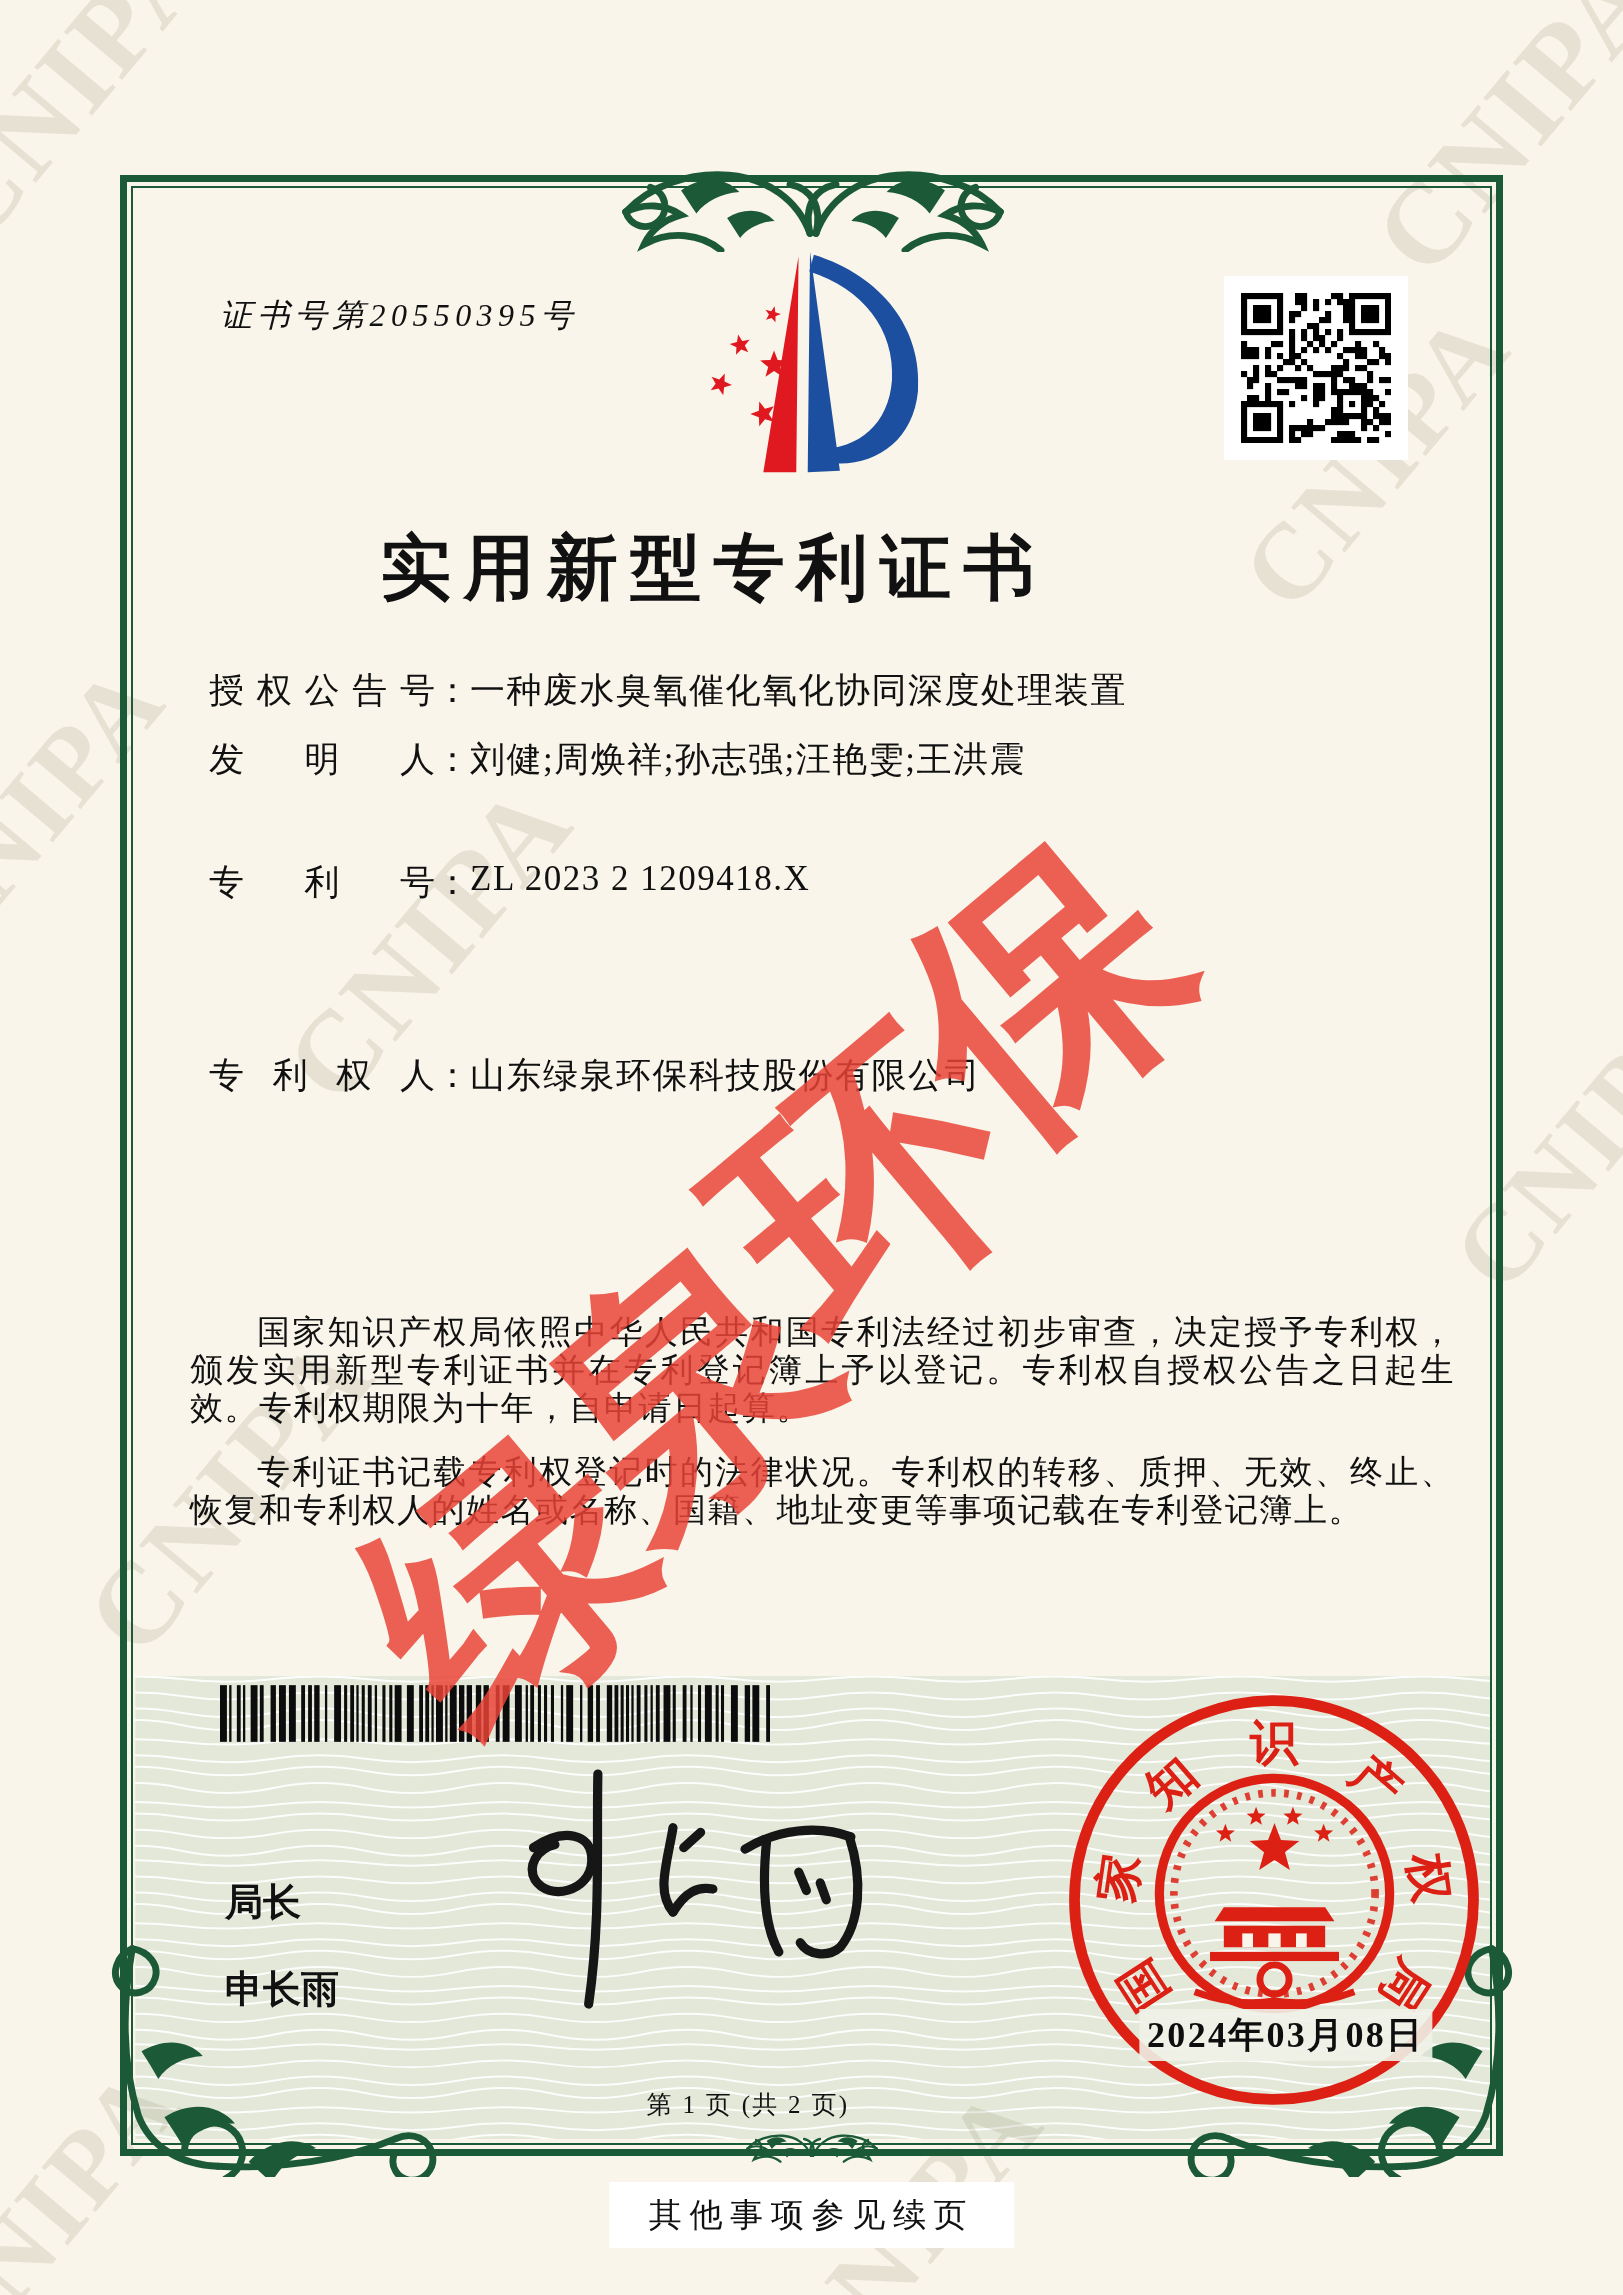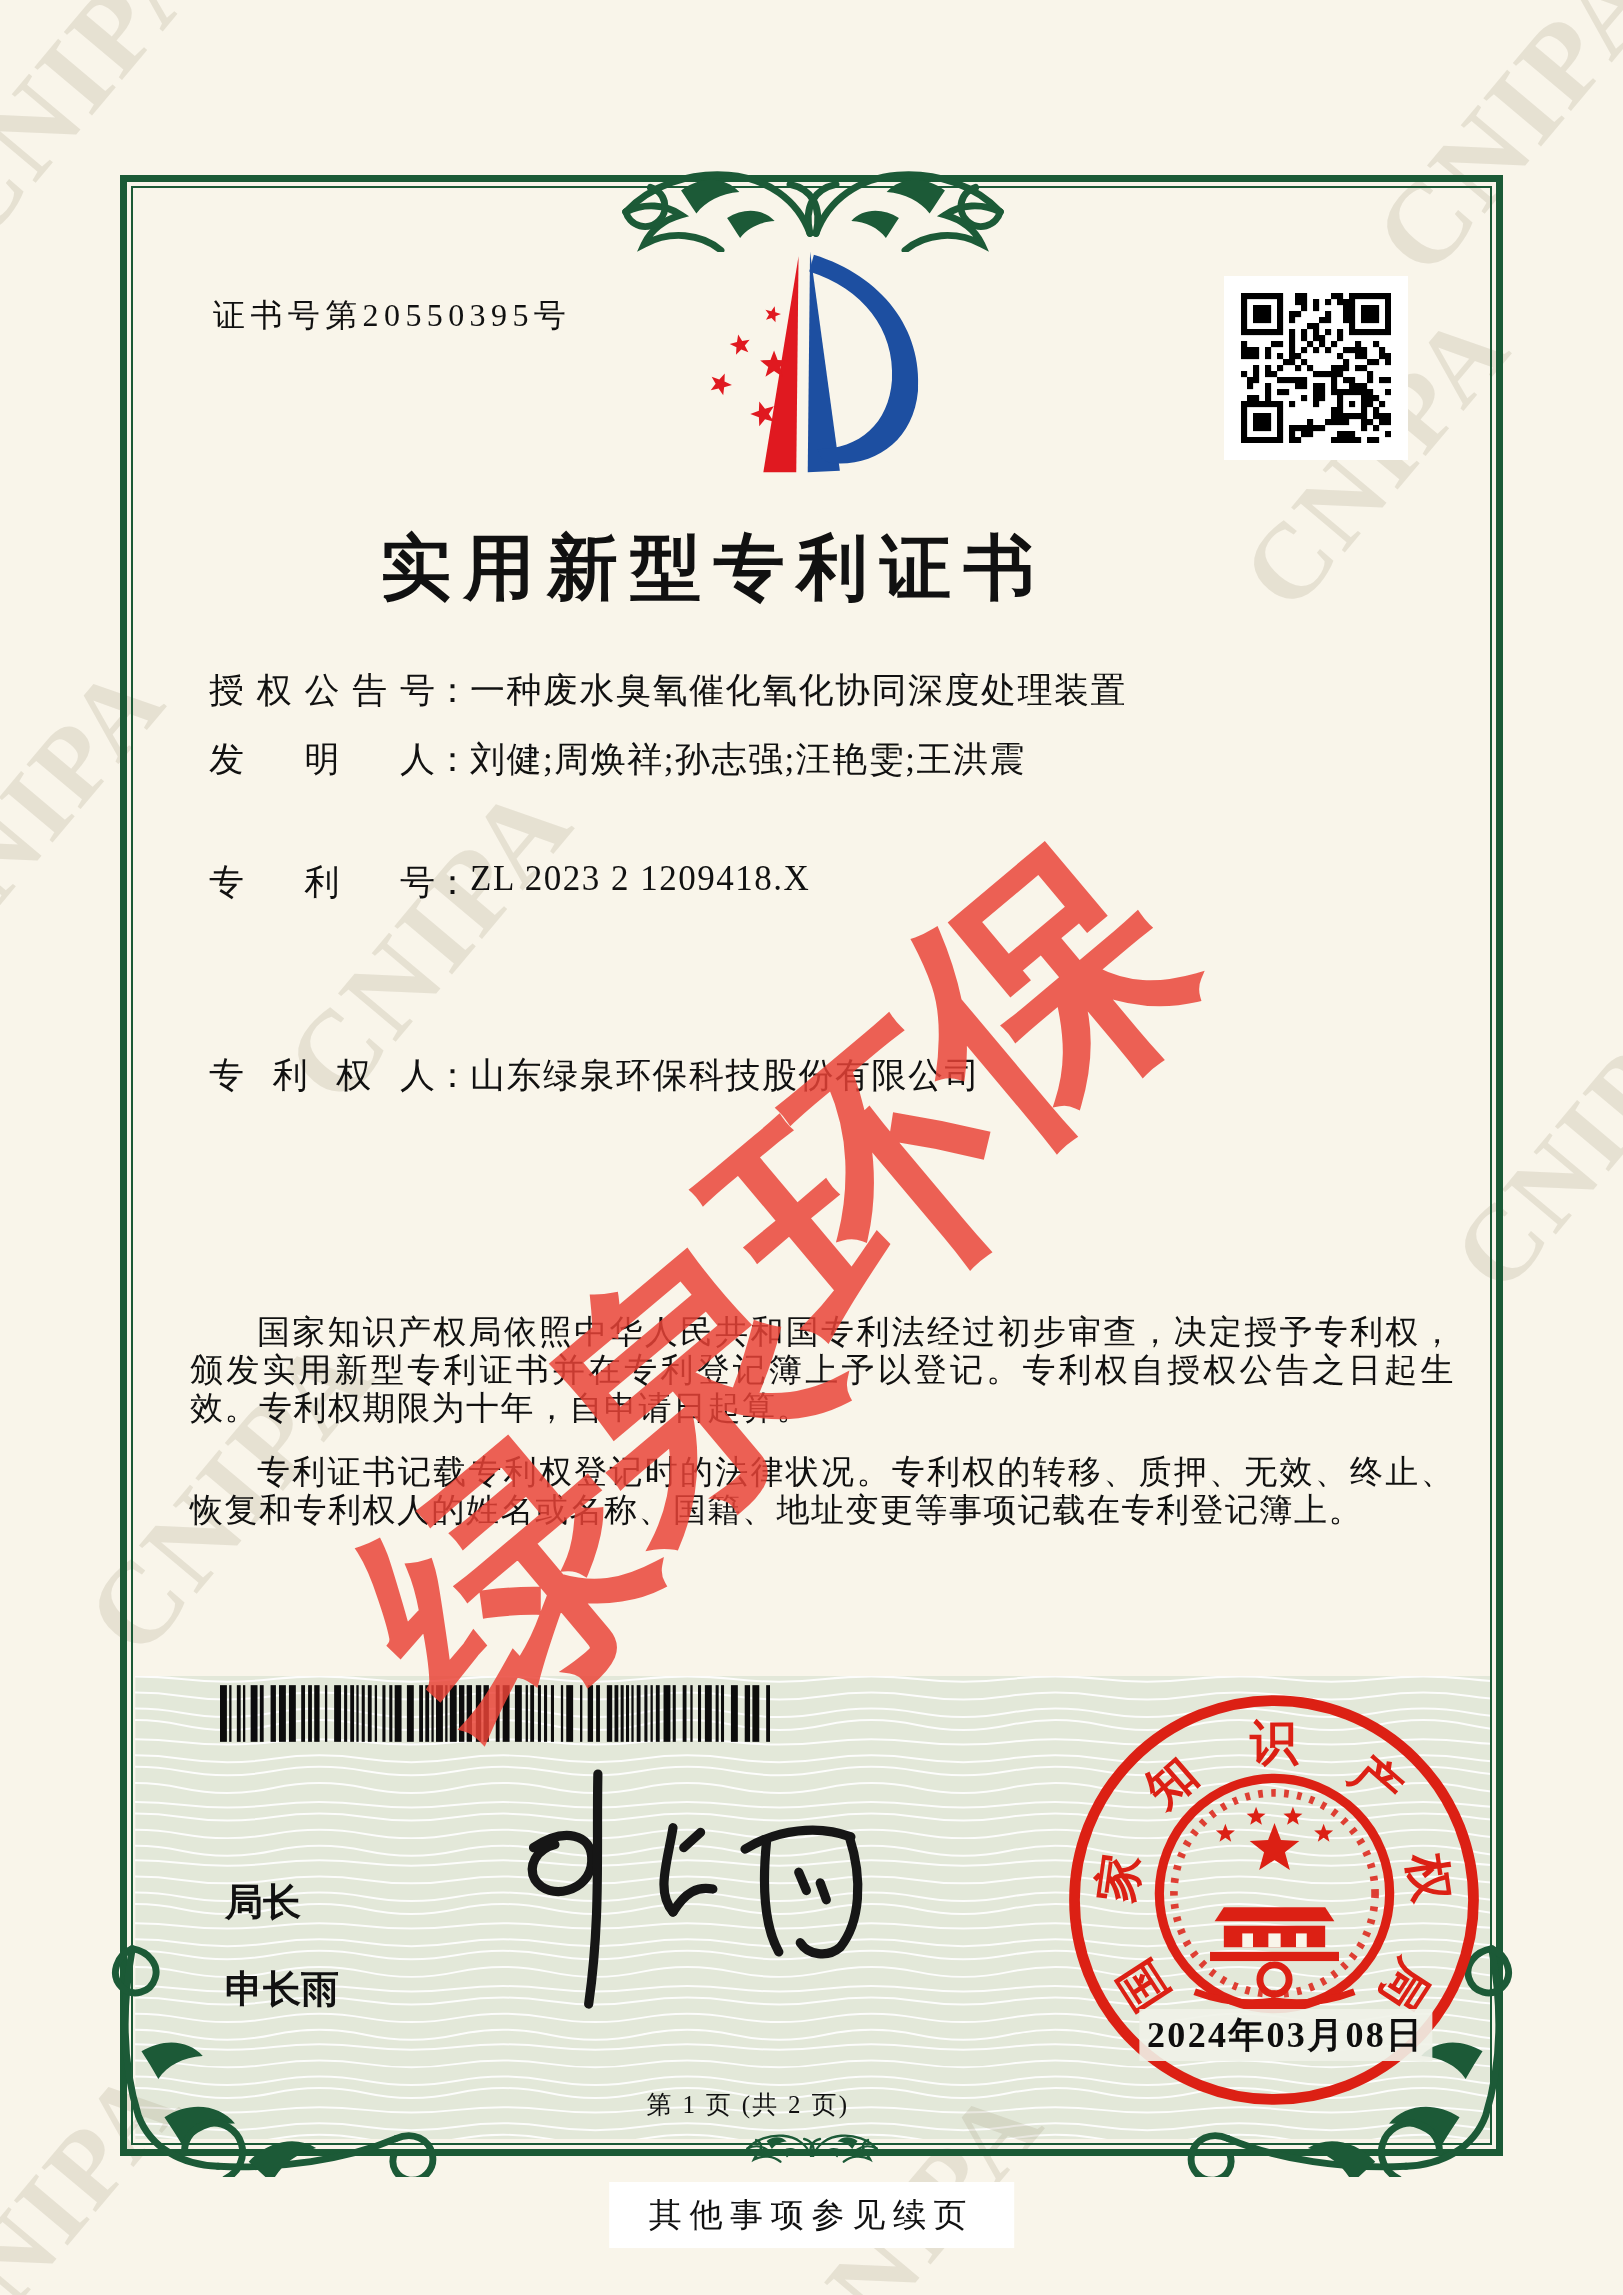--- a/index.html
+++ b/index.html
@@ -26,21 +26,21 @@
     font-family:"Liberation Serif","DejaVu Serif",serif; font-weight:bold;
     letter-spacing:3.1px; white-space:nowrap; pointer-events:none;
   }
   
   .wm-red{
     position:absolute; z-index:6; color:rgba(233,67,55,0.84);
     font-family:"Liberation Serif","DejaVu Serif",serif; font-weight:bold;
     font-size:270px; line-height:1; pointer-events:none;
   }
   
-  .cert-no{position:absolute; left:213px; top:294px; font-size:32px; letter-spacing:5.4px; z-index:4;}
+  .cert-no{position:absolute; left:220px; top:294px; font-size:32px; letter-spacing:5.4px; z-index:4;font-style:italic;}
   .logo{position:absolute; left:682px; top:244px; z-index:4;}
   .qr-box{position:absolute; left:1224px; top:276px; width:184px; height:184px; background:#ffffff; z-index:4; display:flex; align-items:center; justify-content:center;}
   .title{
     position:absolute; left:0; width:1427px; top:521px; text-align:center;
     font-size:71px; font-weight:bold; letter-spacing:12.3px; z-index:4;
   }
   
   .frow{position:absolute; left:209px; font-size:35px; z-index:4; white-space:nowrap;}
   .flabel{display:inline-block; width:226px; text-align:justify; text-align-last:justify; vertical-align:top;}
   .fcolon{display:inline-block; width:35px; vertical-align:top;}

